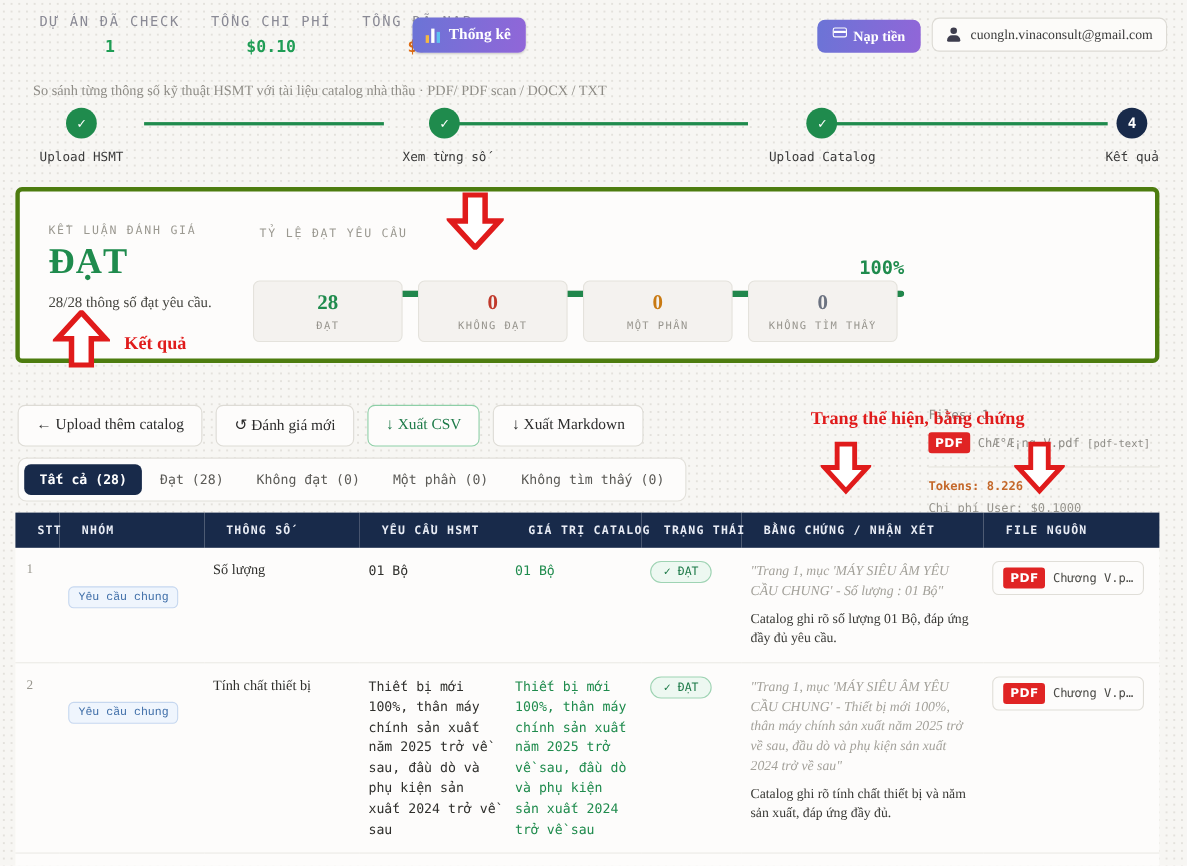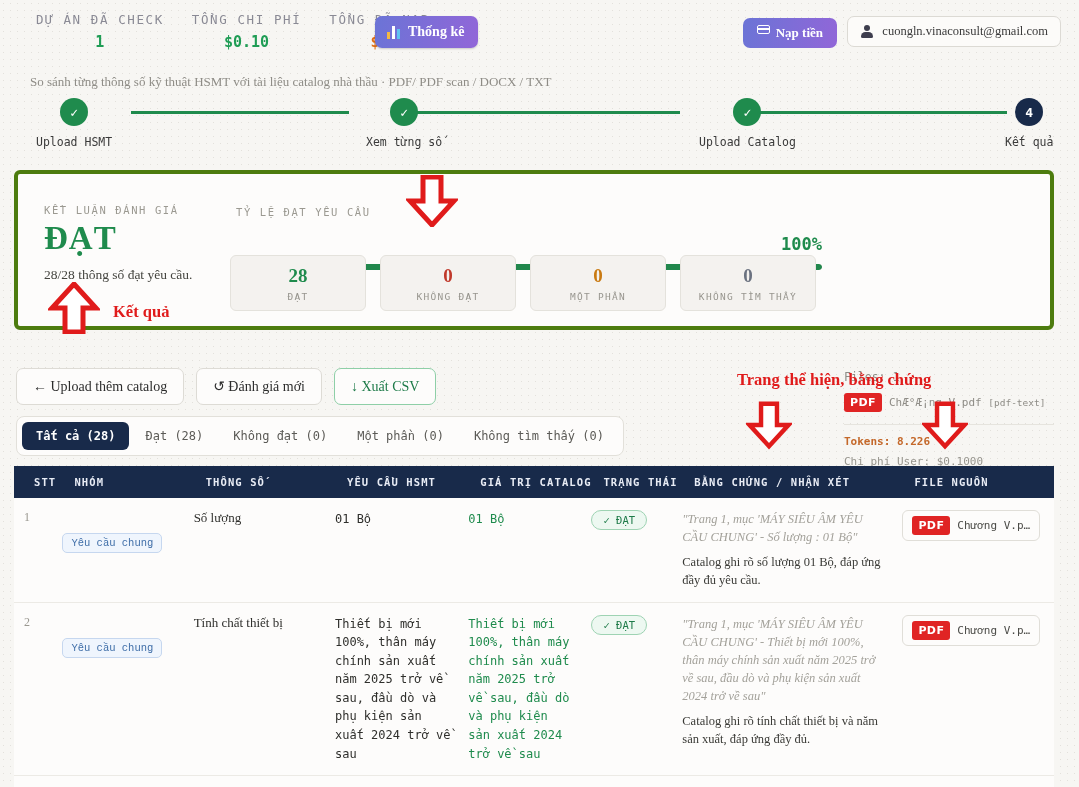--- a/index.html
+++ b/index.html
@@ -335,20 +335,21 @@
     <div class="sbox">
       <div class="n n-gray">0</div>
       <div class="t">KHÔNG TÌM THẤY</div>
     </div>
   </div>
 
   <div class="actions">
     <button class="abtn">← Upload thêm catalog</button>
     <button class="abtn">↺ Đánh giá mới</button>
     <button class="abtn green">↓ Xuất CSV</button>
+    <button class="abtn">↓ Xuất Markdown</button>
   </div>
 
   <div class="tabs">
     <div class="tab active">Tất cả (28)</div>
     <div class="tab">Đạt (28)</div>
     <div class="tab">Không đạt (0)</div>
     <div class="tab">Một phần (0)</div>
     <div class="tab">Không tìm thấy (0)</div>
   </div>
 

